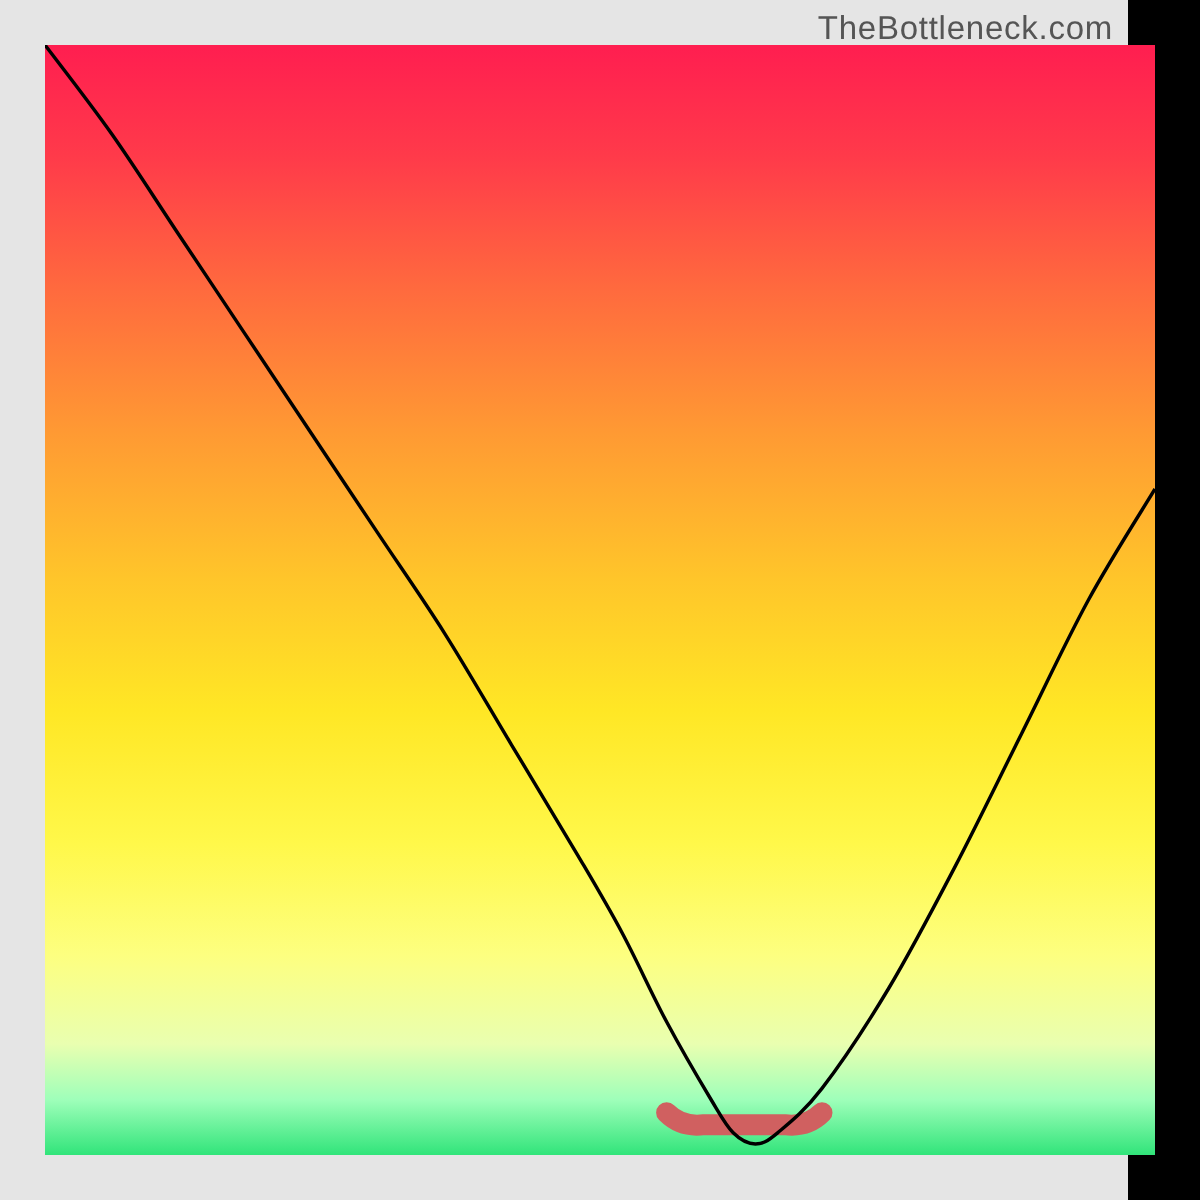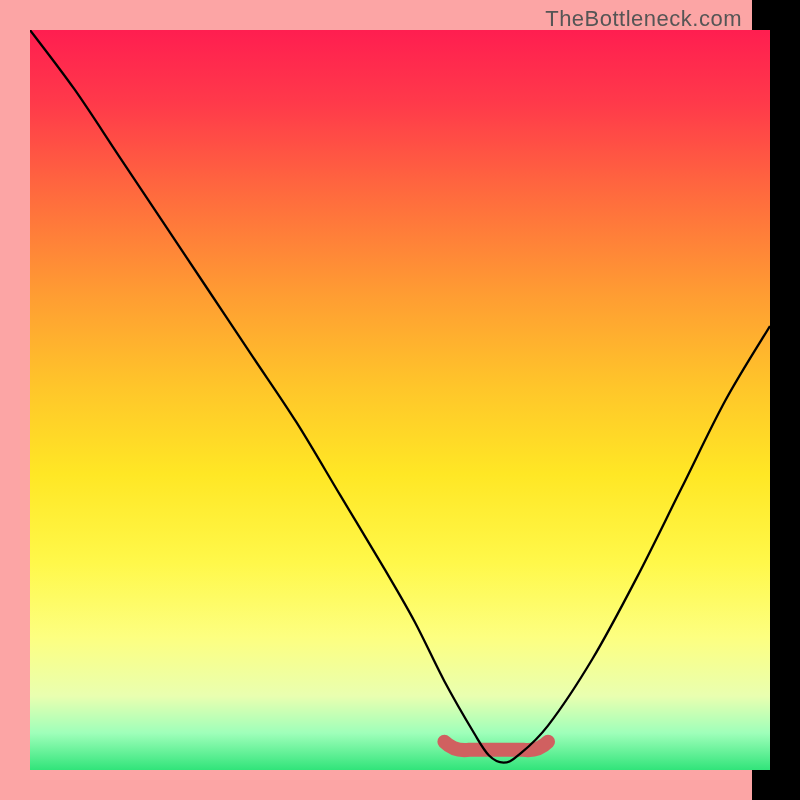--- a/index.html
+++ b/index.html
@@ -8,21 +8,21 @@
     width: 800px;
     height: 800px;
     background: #000;
     font-family: Arial, Helvetica, sans-serif;
     overflow: hidden;
   }
   .frame {
     position: relative;
     width: 752px;
     height: 800px;
-    background: #fca5a5;
+    background: #e5e5e5;
   }
   .watermark {
     position: absolute;
     top: 6px;
     right: 10px;
     color: #555;
     font-size: 22px;
     font-weight: 500;
     letter-spacing: 0.5px;
     z-index: 10;

